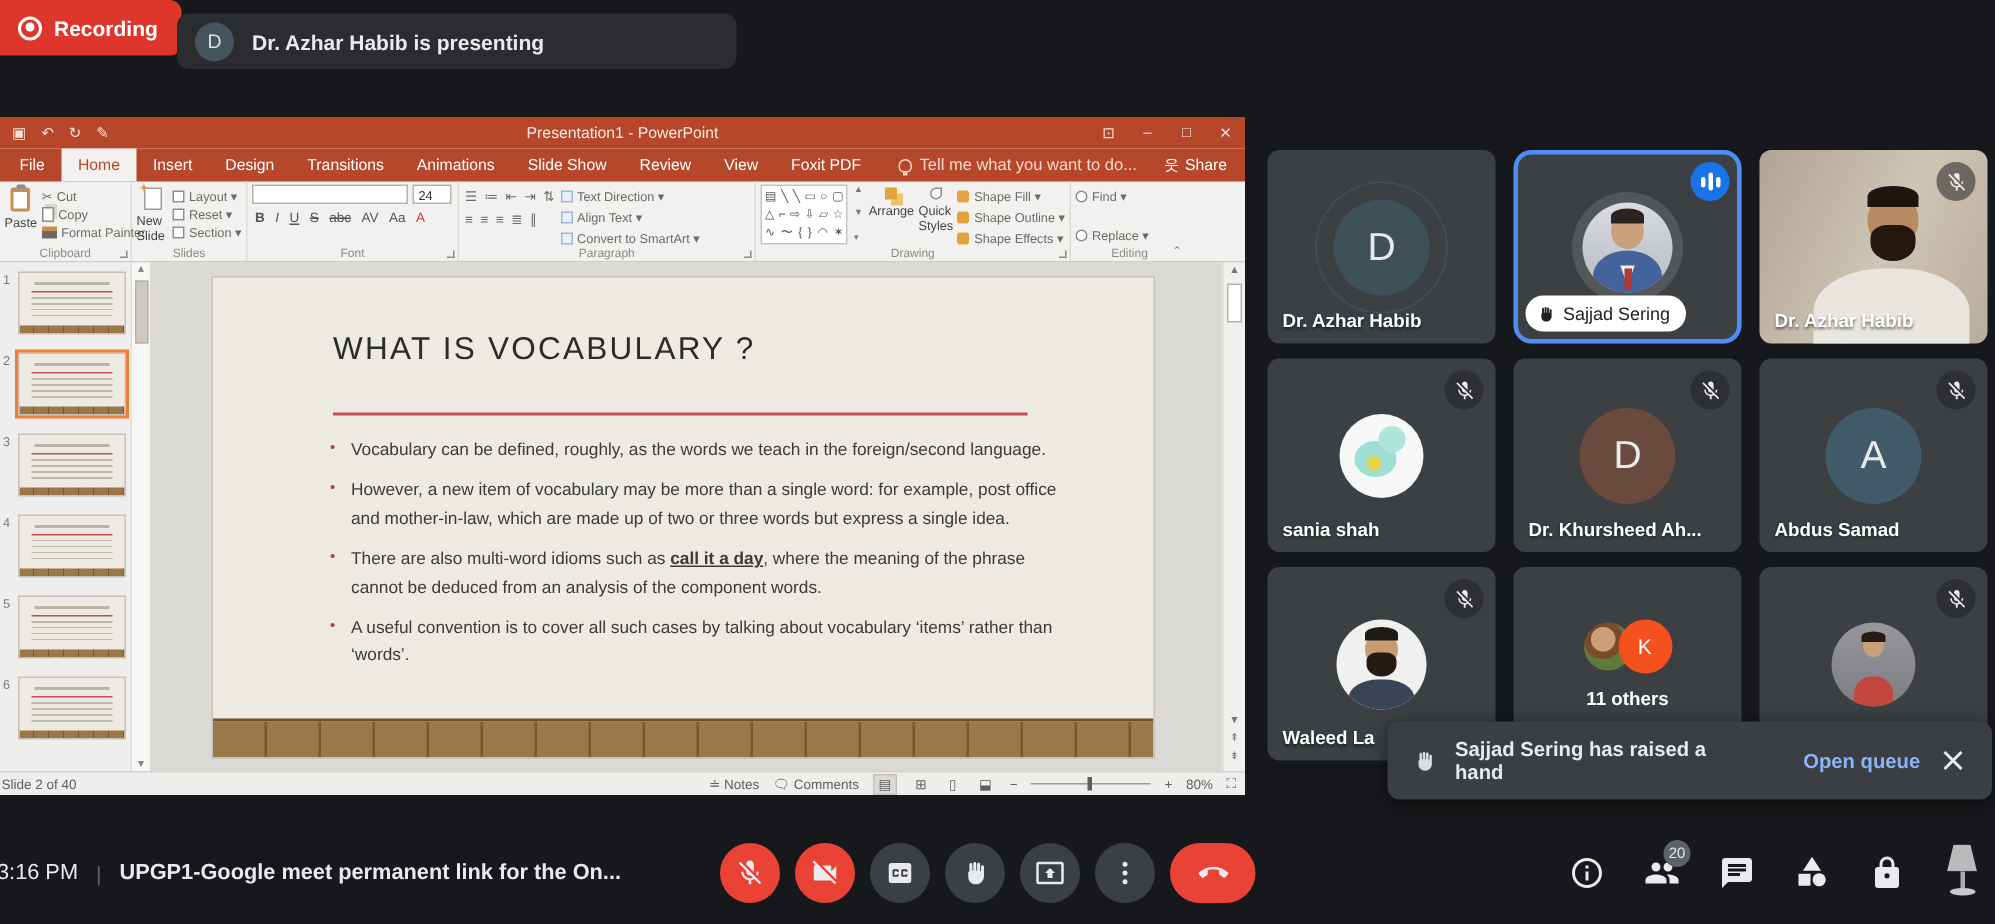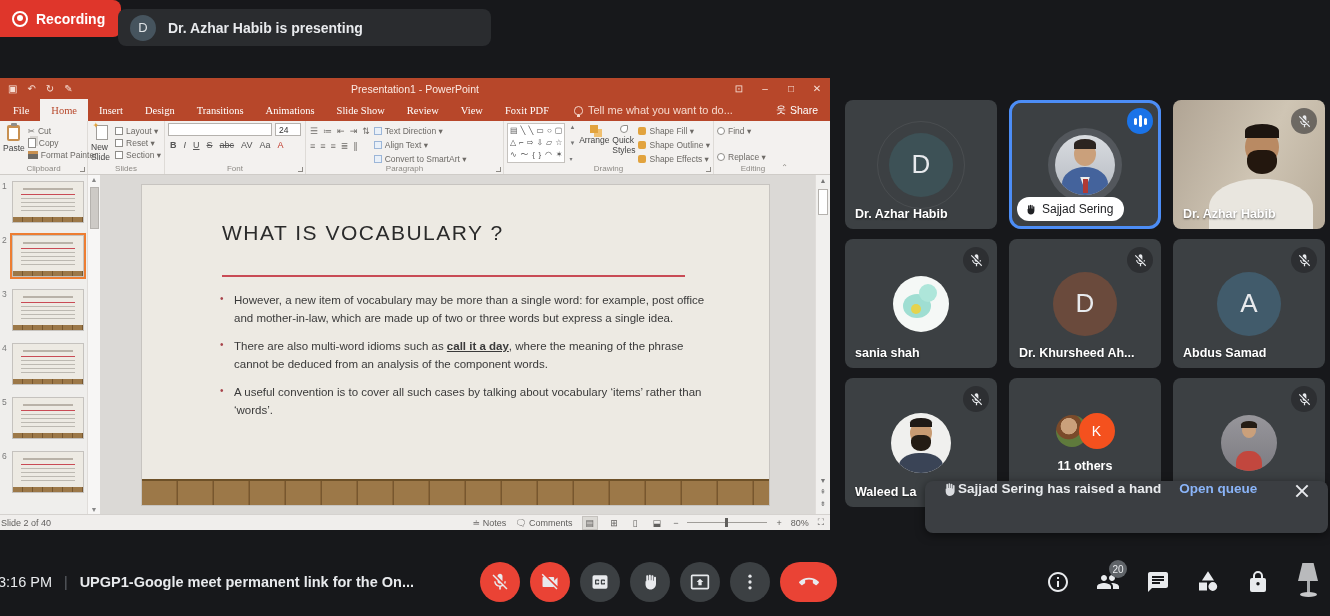--- a/index.html
+++ b/index.html
@@ -22,21 +22,21 @@
   
   .ppt { position:absolute; left:0; top:78px; width:830px; height:452px; background:#f3f1ef; overflow:hidden;
     font-family:"Liberation Sans", sans-serif; }
   .ppt-titlebar { height:21px; background:#b7472a; display:flex; align-items:center; color:#f7ded4; font-size:10px; position:relative; }
   .qat { display:flex; gap:10px; padding-left:8px; font-size:10px; color:#f7ded4; }
   .qat span { cursor:default; }
   .ppt-title { position:absolute; left:0; right:0; text-align:center; font-size:10.5px; color:#fbe9e2; }
   .win-ctrls { margin-left:auto; display:flex; gap:0; z-index:2; }
   .win-ctrls span { width:26px; text-align:center; font-size:10px; color:#f7ded4; }
   .ppt-tabs { height:22px; background:#b7472a; display:flex; align-items:stretch; padding-left:2px; position:relative; }
-  .ppt-tab { color:#fff; font-size:10.5px; padding:0 11px; display:flex; align-items:center;font-family:Liberation Serif, serif; }
+  .ppt-tab { color:#fff; font-size:10.5px; padding:0 11px; display:flex; align-items:center; }
   .ppt-tab.active { background:#f3f1ef; color:#b7472a; }
   .tellme { color:#f6d9cd; font-size:11px; display:flex; align-items:center; gap:5px; margin-left:14px; }
   .bulb { width:9px; height:9px; border:1.5px solid #f6d9cd; border-radius:50% 50% 40% 40%; position:relative; }
   .bulb::after { content:""; position:absolute; left:2px; bottom:-3px; width:3px; height:2px; background:#f6d9cd; }
   .share-btn { margin-left:auto; color:#fff; font-size:10.5px; display:flex; align-items:center; gap:4px; padding:0 12px; }
   .p-ico { font-size:10px; }
 
   .ribbon { height:54px; background:#f3f1ef; border-bottom:1px solid #cfccc8; display:flex; font-size:9px; color:#444; }
   .rb-group { position:relative; border-right:1px solid #dedbd7; padding:2px 3px 11px 3px; display:flex; gap:3px; }
   .rb-label { position:absolute; bottom:1px; left:0; right:0; text-align:center; font-size:8px; color:#8d8a85; }
@@ -156,21 +156,21 @@
   .gl-hair { position:absolute; top:6px; left:20px; width:16px; height:7px; background:#241c14; border-radius:50% 50% 0 0; }
   .others-wrap { display:flex; flex-direction:column; align-items:center; gap:10px; }
   .others-avas { display:flex; align-items:center; }
   .mini-photo { width:32px; height:32px; border-radius:50%; background:radial-gradient(circle at 40% 35%, #caa07b 0 28%, #7a4a2a 30% 45%, #5f7a3c 48% 100%); }
   .k-badge { width:36px; height:36px; border-radius:50%; background:#f4511e; color:#fff; font-size:14px;
     display:flex; align-items:center; justify-content:center; margin-left:-9px; z-index:2; }
   .others-label { color:#fff; font-size:12.5px; font-weight:bold; }
 
   
   .toast { position:absolute; left:925px; top:481px; width:403px; height:52px; background:#3b3e42; border-radius:8px;
-    box-shadow:0 2px 10px rgba(0,0,0,.5); display:flex; padding:0 16px; z-index:5; }
+    box-shadow:0 2px 10px rgba(0,0,0,.5); display:flex; align-items:center; padding:0 16px; gap:12px; z-index:5; }
   .toast svg.hand { width:17px; height:17px; fill:#dadce0; flex-shrink:0; }
   .toast-msg { color:#e8eaed; font-size:13.5px; font-weight:bold; }
   .toast-action { color:#8ab4f8; font-size:13.5px; font-weight:bold; margin-left:18px; white-space:nowrap; }
   .toast-close { margin-left:auto; width:20px; height:20px; position:relative; }
   .toast-close::before,.toast-close::after { content:""; position:absolute; left:9px; top:2px; width:2px; height:16px; background:#e8eaed; }
   .toast-close::before { transform:rotate(45deg); } .toast-close::after { transform:rotate(-45deg); }
 
   
   .bottom { position:absolute; left:0; right:0; bottom:0; height:68px; display:flex; align-items:center; }
   .meet-time { color:#e8eaed; font-size:14.5px; margin-left:-2px; white-space:nowrap; }
@@ -476,20 +476,21 @@
           <span style="position:absolute;top:1px;left:0;right:0">▲</span>
           <span class="thumb-bar"></span>
           <span style="position:absolute;bottom:1px;left:0;right:0">▼</span>
         </div>
       </div>
       <div class="slide-area">
         <div class="slide">
           <div class="slide-title">WHAT IS VOCABULARY ?</div>
           <div class="slide-rule"></div>
           <ul class="bullets" id="slide-bullets">
+              <li>Vocabulary can be defined, roughly, as the words we teach in the foreign/second language.</li>
               <li>However, a new item of vocabulary may be more than a single word: for example, post office and mother-in-law, which are made up of two or three words but express a single idea.</li>
               <li>There are also multi-word idioms such as <b class="u">call it a day</b>, where the meaning of the phrase cannot be deduced from an analysis of the component words.</li>
               <li>A useful convention is to cover all such cases by talking about vocabulary ‘items’ rather than ‘words’.</li>
             </ul>
           <div class="floor"></div>
         </div>
       </div>
       <div class="v-scroll">
         <span class="up">▲</span>
         <span class="vbar"></span>

